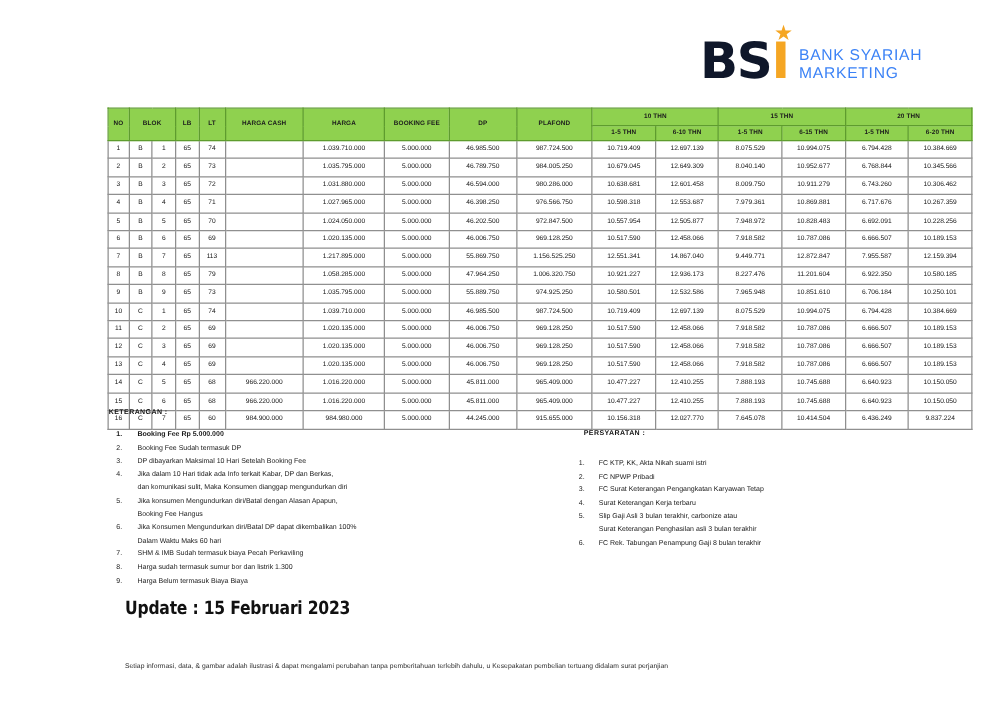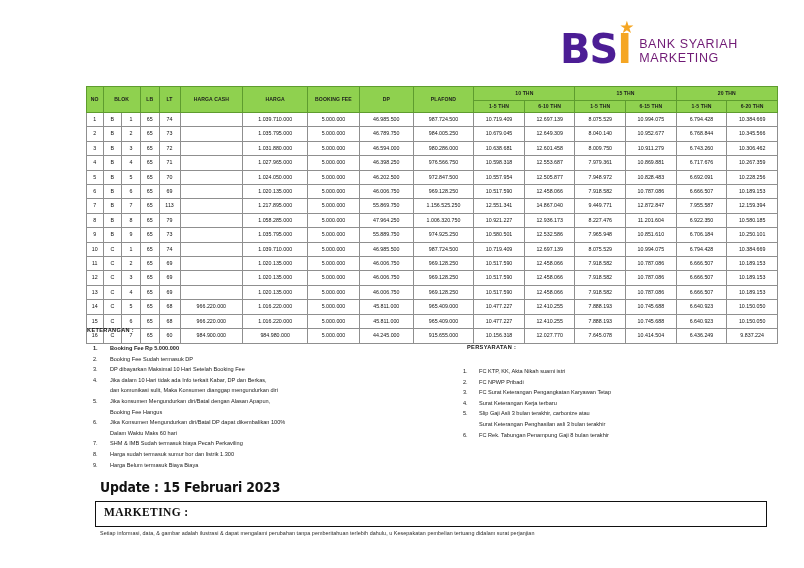--- a/index.html
+++ b/index.html
@@ -17,30 +17,30 @@
   .logo-wrap{
     position:absolute;left:560px;top:18px;width:215px;height:62px;
     display:flex;align-items:center;gap:8px;
   }
   .logo-bsi{
     position:relative;
     font-family:"DejaVu Sans", sans-serif;
     font-weight:bold;font-size:40px;letter-spacing:-1px;
     line-height:1;
   }
-  .logo-bs{color:#4c1d95;}
+  .logo-bs{color:#0f172a;}
   .logo-i{color:#f5a623;}
   .logo-star{
     position:absolute;right:-3px;top:-9px;width:15px;height:15px;
     color:#f5a623;font-size:17px;line-height:15px;
   }
   .logo-text{
     font-family:"Liberation Sans", sans-serif;
     font-size:12.5px;line-height:14px;letter-spacing:.6px;
-    color:#701a75;font-weight:500;padding-top:3px;
+    color:#3b82f6;font-weight:500;padding-top:3px;
   }
 
   
   .tbl-wrap{position:absolute;left:86px;top:86px;width:692px;}
   table.price{
     border-collapse:collapse;width:692px;
     font-size:5.2px;
     font-family:"Liberation Sans", sans-serif;
   }
   table.price th,table.price td{
@@ -527,18 +527,15 @@
         <span>Slip Gaji Asli 3 bulan terakhir, carbonize atau</span>
       </div>
       <div class="cont">Surat Keterangan Penghasilan asli 3 bulan terakhir</div>
       <div class="row">
         <span class="num">6.</span>
         <span>FC Rek. Tabungan Penampung Gaji 8 bulan terakhir</span>
       </div>
     </div>
 
   <div class="update">Update : 15 Februari 2023</div>
-  <div class="mkt-box">
-    <div class="mkt-label">MARKETING :</div>
-  </div>
   <div class="disclaimer">Setiap informasi, data, &amp; gambar adalah ilustrasi &amp; dapat mengalami perubahan tanpa pemberitahuan terlebih dahulu, u Kesepakatan pembelian tertuang didalam surat perjanjian</div>
 
 </div>
 
 </body></html>

